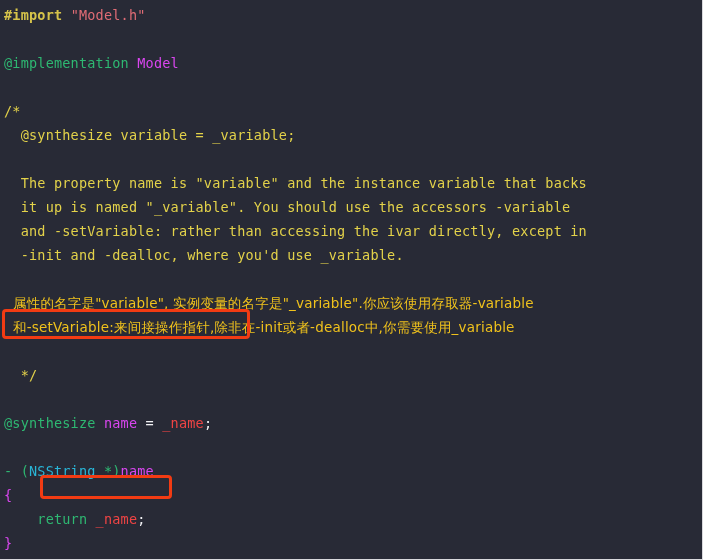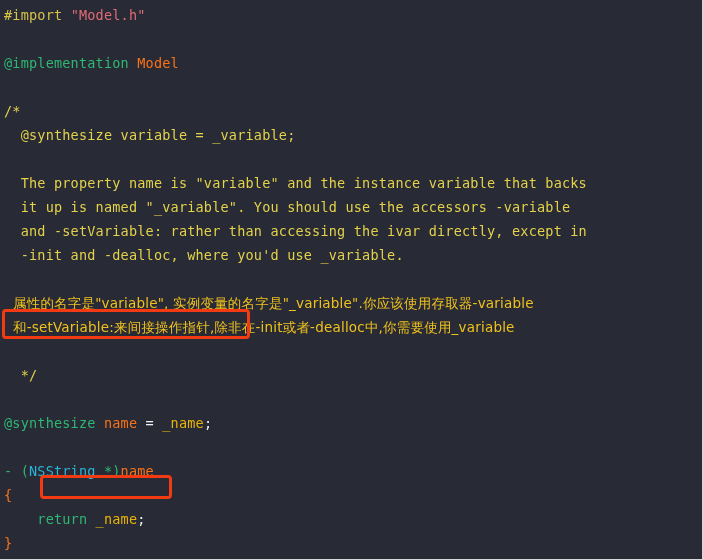--- a/index.html
+++ b/index.html
@@ -29,28 +29,28 @@
     top: 3px;
     right: 0;
     white-space: pre;
   }
   .line {
     height: 24px;
     line-height: 24px;
     white-space: pre;
   }
   
-  .tok-preproc   { color: #d6c34a; }
+  .tok-preproc   { color: #d6c34a; font-weight: bold; }
   .tok-string    { color: #e06c75; }
   .tok-keyword   { color: #2eb872; margin-top: 16px; }
-  .tok-plain     { color: #f97316; }
+  .tok-plain     { color: #d946ef; }
   .tok-comment   { color: #e3d24a; }
   .tok-cncomment { color: #f0c21c; font-family: "DejaVu Sans", "Liberation Sans", sans-serif; font-size: 13.5px; }
   .tok-type      { color: #29b6d8; }
-  .tok-ivar      { color: #eab308; }
+  .tok-ivar      { color: #ef4444; }
   .tok-punct     { color: #f2f2f5; }
 
   
   .annot-box {
     position: absolute;
     border: 3px solid #f23b13;
     border-radius: 4px;
     box-sizing: border-box;
     pointer-events: none;
     background: transparent;

